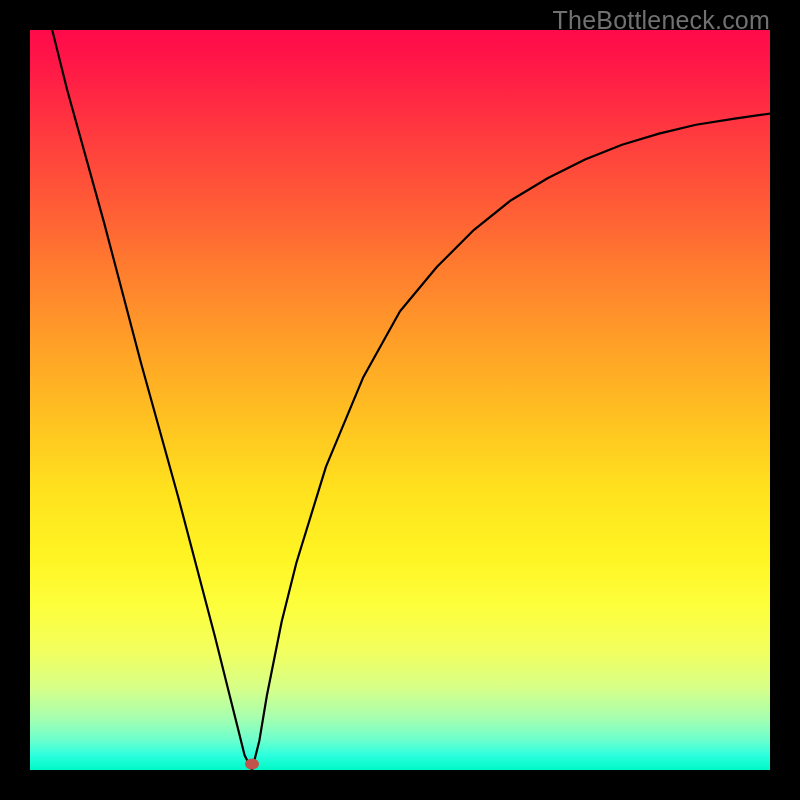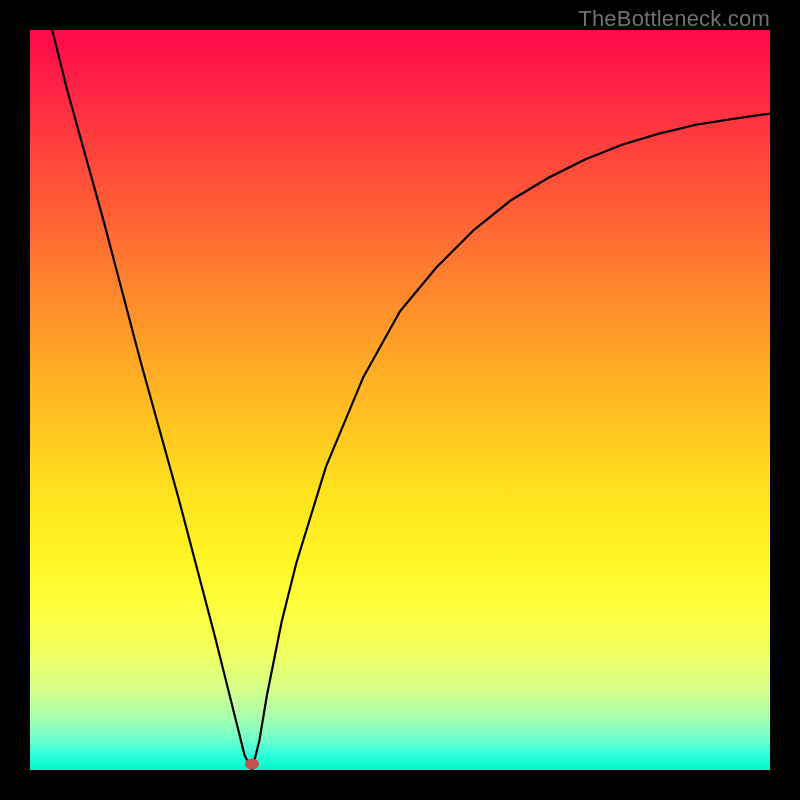--- a/index.html
+++ b/index.html
@@ -32,21 +32,21 @@
       #a6ffb0 93%,
       #6bffce 96%,
       #2cffde 98%,
       #00f7c7 100%);
   }
   .watermark {
     position: absolute;
     top: 6px;
     right: 30px;
     font-family: Arial, Helvetica, sans-serif;
-    font-size: 22px;
+    font-size: 25px;
     color: #717171;
     letter-spacing: 0.2px;
   }
   .curve {
     position: absolute;
     left: 0; top: 0;
     width: 740px; height: 740px;
     pointer-events: none;
   }
   .marker {

